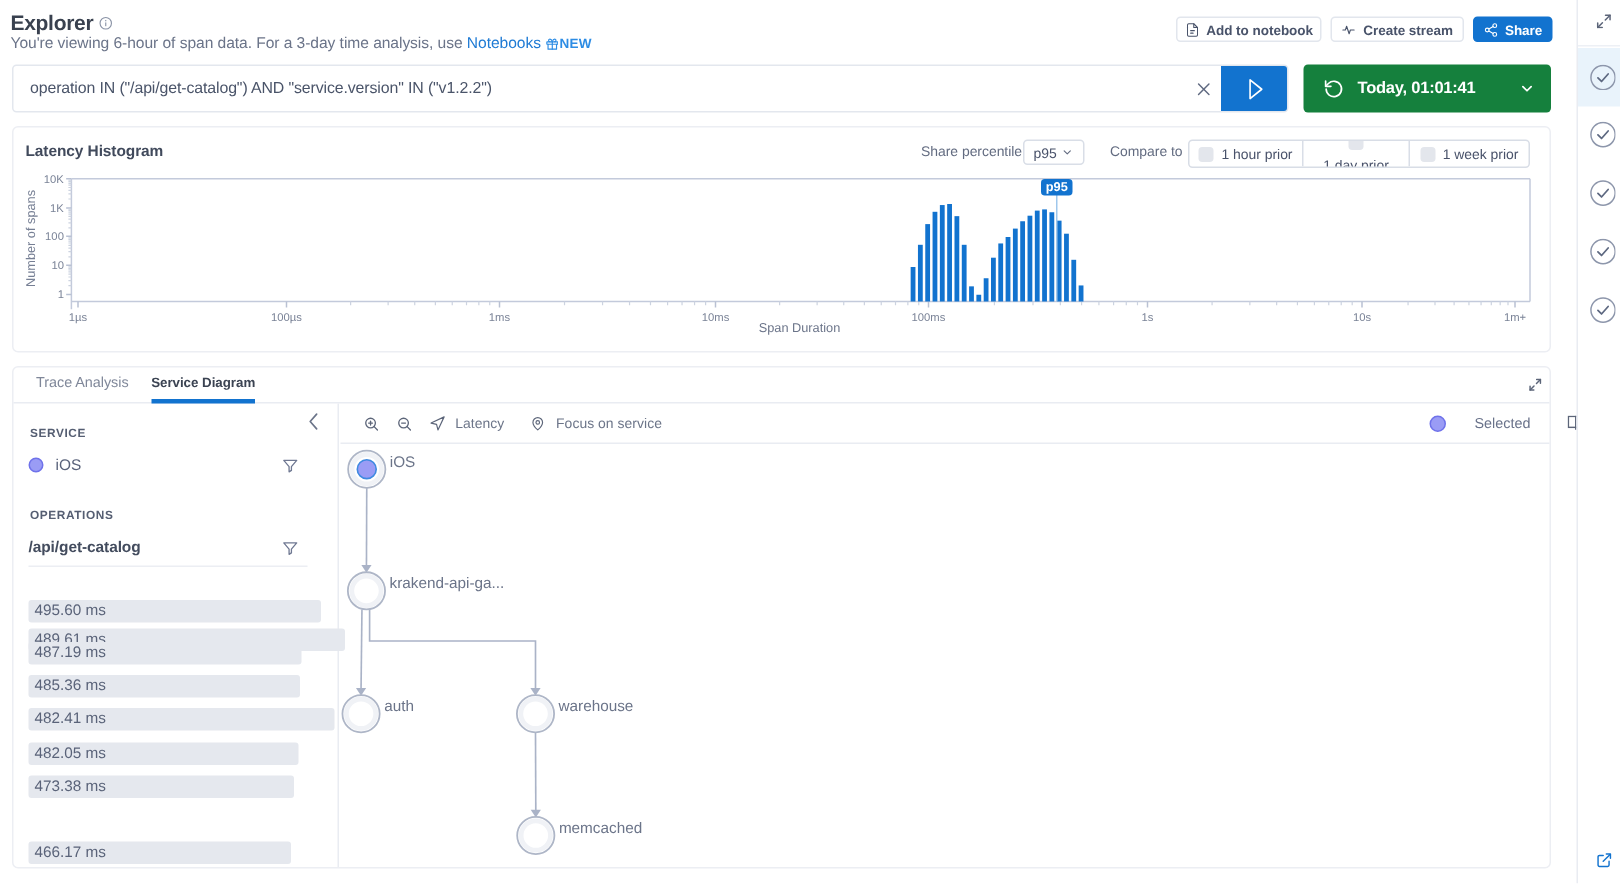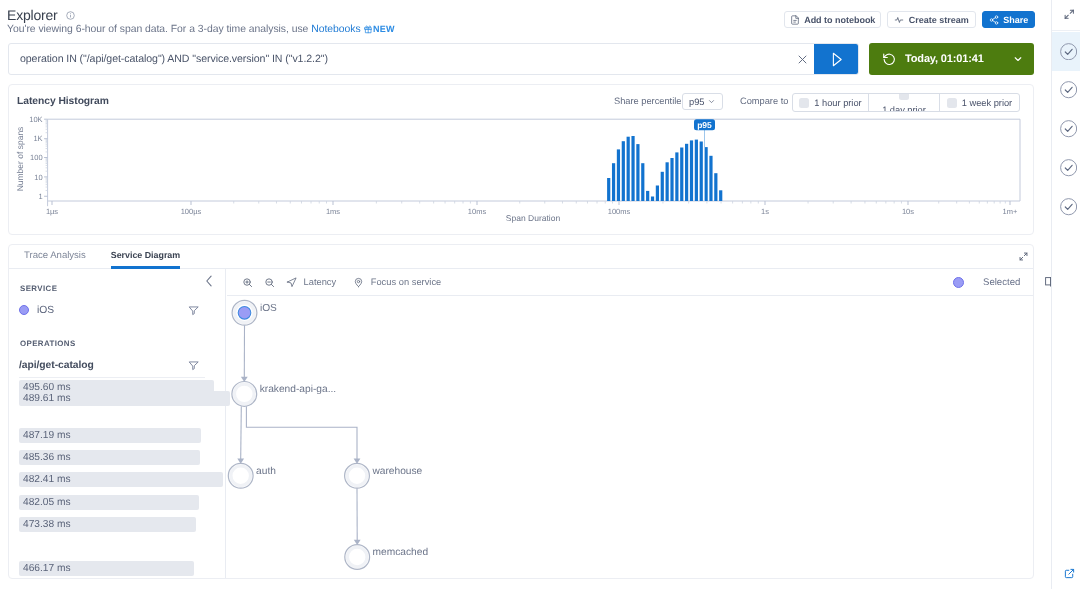--- a/index.html
+++ b/index.html
@@ -5,41 +5,41 @@
 <style>
   *{box-sizing:border-box;}
   html,body{margin:0;padding:0;}
   body{width:1080px;height:589px;background:#fff;overflow:hidden;
        font-family:"Liberation Sans",sans-serif;color:#4f5a70;
        -webkit-font-smoothing:antialiased;text-rendering:geometricPrecision;}
   .page{position:relative;width:1080px;height:589px;background:#fff;}
   svg{display:block;}
 
   
-  .pg-title{position:absolute;left:7px;top:7px;font-size:14px;font-weight:normal;color:#39414f;letter-spacing:-0.2px;}
+  .pg-title{position:absolute;left:7px;top:7px;font-size:14px;font-weight:bold;color:#39414f;letter-spacing:-0.2px;}
   .info-ic{position:absolute;left:66px;top:11px;}
   .subtitle{position:absolute;left:7px;top:24px;font-size:10.4px;color:#6b7489;white-space:nowrap;letter-spacing:-0.035px;}
   .subtitle .lnk{color:#1e7ad4;}
   .gift-ic{display:inline-block;vertical-align:-2px;margin:0 1px 0 3px;}
   .newb{color:#2c8ce4;font-size:9px;font-weight:bold;letter-spacing:.2px;}
 
   .hbtns{position:absolute;left:784px;top:11px;display:flex;gap:6px;align-items:center;}
   .btn{height:17px;border-radius:3px;display:flex;align-items:center;justify-content:center;gap:4.5px;
        font-size:9px;font-weight:bold;cursor:pointer;white-space:nowrap;letter-spacing:-0.02px;}
   .btn.ghost{background:#fff;border:1px solid #e2e6ed;color:#49536a;}
   .btn.primary{background:#1273cf;border:1px solid #1273cf;color:#fff;}
   .btn.b0{width:97px;} .btn.b1{width:89px;} .btn.b2{width:53px;}
 
   
   .qbar{position:absolute;left:8px;top:43px;width:851px;height:32px;border:1px solid #e3e7ee;
         border-radius:3px;background:#fff;display:flex;align-items:stretch;overflow:hidden;}
   .qtext{flex:1;display:flex;align-items:center;padding-left:11px;font-size:10.6px;color:#4a5469;letter-spacing:-0.08px;}
   .qclear{width:30px;display:flex;align-items:center;justify-content:center;cursor:pointer;padding-left:7px;}
   .qrun{width:44px;background:#1273cf;display:flex;align-items:center;justify-content:center;cursor:pointer;}
-  .tpick{position:absolute;left:869px;top:43px;width:165px;height:32px;background:#4d7c0f;
+  .tpick{position:absolute;left:869px;top:43px;width:165px;height:32px;background:#15803d;
          border-radius:3px;display:flex;align-items:center;cursor:pointer;color:#fff;
          font-size:11px;font-weight:bold;letter-spacing:-0.15px;}
   .tpick .tlabel{flex:1;text-align:left;margin-left:9px;}
 
   
   .card{position:absolute;background:#fff;border:1px solid #eceef3;border-radius:4px;}
   .hist{left:8px;top:84px;width:1026px;height:151px;}
   .hist-title{position:absolute;left:8px;top:11px;font-size:10.3px;font-weight:bold;color:#414a5c;letter-spacing:-0.05px;}
   .hist-ctl{position:absolute;left:0;top:7px;height:18px;font-size:9.3px;color:#626b80;letter-spacing:-0.02px;}
   .hist-ctl>*{position:absolute;white-space:nowrap;}
@@ -48,21 +48,21 @@
   .cmpgrp{display:flex;border:1px solid #d8dde6;border-radius:3px;overflow:hidden;}
   .cmpitem{height:17px;display:flex;align-items:center;gap:5px;padding:0 6px;font-size:9.3px;color:#49526a;
            border-right:1px solid #d9dee7;cursor:pointer;justify-content:center;}
   .cmpitem.c0{width:76px;} .cmpitem.c1{width:71px;flex-direction:column;} .cmpitem.c2{width:79px;}
   .cmpitem:last-child{border-right:none;}
   .cmpsw{width:10px;height:10px;border-radius:2.5px;background:#e3e6ec;flex:0 0 auto;}
 
   
   .lower{left:8px;top:244px;width:1026px;height:335px;}
   .tabs{position:absolute;left:0;top:0;height:24px;width:100%;display:flex;align-items:flex-start;
-        padding-left:15px;gap:25px;border-bottom:1px solid #e9ecf2;}
+        padding-left:15px;gap:15px;border-bottom:1px solid #e9ecf2;}
   .tab{font-size:9.6px;color:#7f8799;cursor:pointer;padding:5px 0 9px;position:relative;letter-spacing:-0.02px;}
   .tab.active{color:#3b4352;font-weight:bold;font-size:8.9px;letter-spacing:-0.01px;}
   .tab.active::after{content:"";position:absolute;left:0;right:0;bottom:0;height:2.6px;background:#1273cf;}
   .cardexp{position:absolute;left:1010px;top:7px;cursor:pointer;}
 
   .sdbar{position:absolute;left:0;top:24px;width:217px;bottom:0;border-right:1px solid #e9ecf2;}
   .sect-h{position:absolute;font-size:7.9px;font-weight:bold;letter-spacing:.4px;color:#555e72;}
   .srow{position:absolute;display:flex;align-items:center;width:190px;padding:0 0 0 10px;}
   .dur{position:absolute;left:10px;height:15px;background:#e5e8ee;border-radius:2px;
        display:flex;align-items:center;padding-left:4px;font-size:10.2px;color:#5a6379;cursor:pointer;}
@@ -366,24 +366,24 @@
     <div class="sect-h" style="left:11px;top:70px">OPERATIONS</div>
     <div class="srow" style="top:88px;height:16px">
           <span style="font-size:10.3px;font-weight:bold;color:#434c5e;letter-spacing:-0.05px">/api/get-catalog</span>
           <span style="margin-left:auto;display:flex">
             <svg width="11" height="11" viewBox="0 0 24 24" fill="none" stroke="#6f7892" stroke-width="1.9" stroke-linecap="round" stroke-linejoin="round">
               <path d="M21.4 4.2H2.6l7.7 9.1v7.6l3.4-2.1v-5.5z"></path>
             </svg>
           </span>
         </div>
     <div style="position:absolute;left:10px;width:186px;top:108px;height:1px;background:#eceef3"></div>
-    <div class="dur" style="top:111px;width:195px">
+    <div class="dur" style="top:131px;width:195px">
           <span>495.60 ms</span>
         </div>
-    <div class="dur" style="top:122px;width:211px">
+    <div class="dur" style="top:150px;width:211px">
           <span>489.61 ms</span>
         </div>
     <div class="dur" style="top:158.9px;width:181.7px">
           <span>487.19 ms</span>
         </div>
     <div class="dur" style="top:181.1px;width:181.0px">
           <span>485.36 ms</span>
         </div>
     <div class="dur" style="top:203.3px;width:204px">
           <span>482.41 ms</span>

